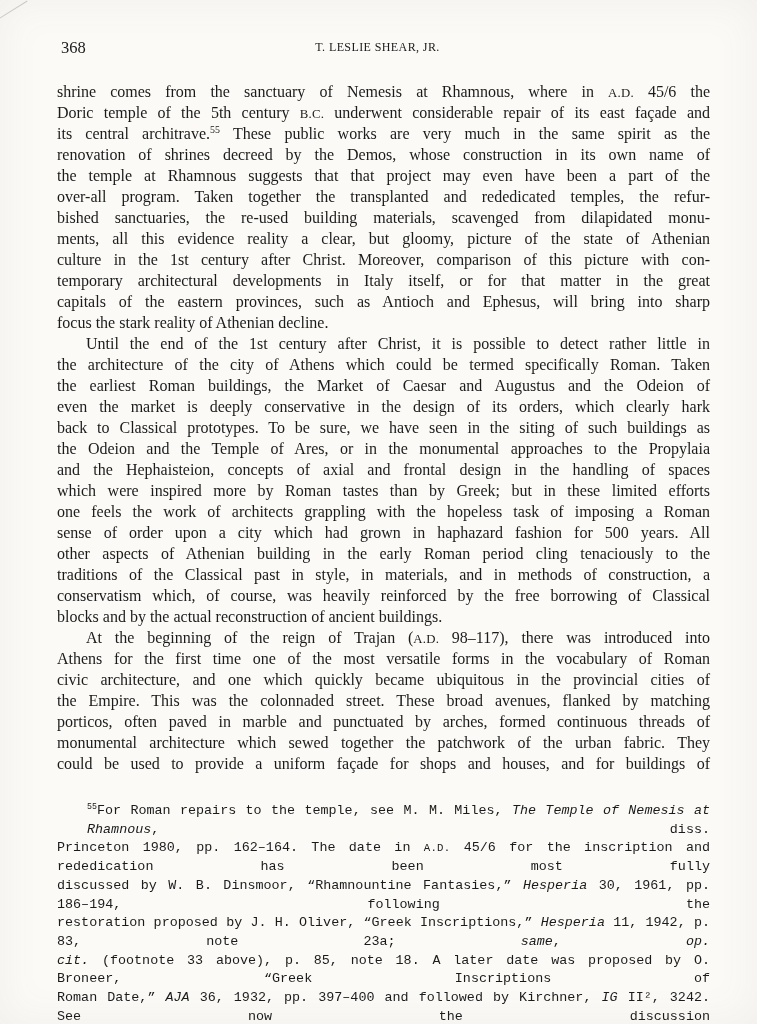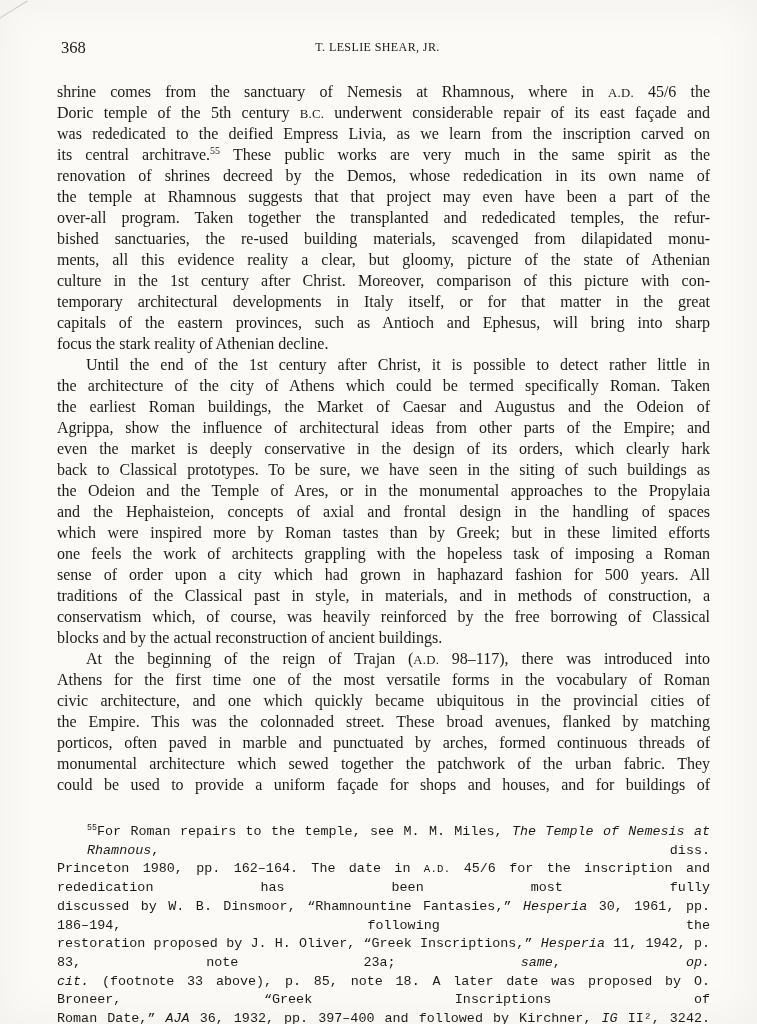--- a/index.html
+++ b/index.html
@@ -64,42 +64,41 @@
 <div class="page">
   <div class="scan-mark"></div>
   <div class="content">
     <div class="page-header">
       <span class="page-number">368</span>
       <div class="running-head">T. LESLIE SHEAR, JR.</div>
     </div>
     <div class="body-text">
         <div class="line">shrine comes from the sanctuary of Nemesis at Rhamnous, where in <span class="sc">A.D.</span> 45/6 the</div>
         <div class="line">Doric temple of the 5th century <span class="sc">B.C.</span> underwent considerable repair of its east façade and</div>
-        <div class="line">was rededicated to the deified Empress Livia, as we learn from the inscription carved on</div>
         <div class="line">its central architrave.<sup>55</sup> These public works are very much in the same spirit as the</div>
-        <div class="line">renovation of shrines decreed by the Demos, whose rededication in its own name of</div>
+        <div class="line">renovation of shrines decreed by the Demos, whose construction in its own name of</div>
         <div class="line">the temple at Rhamnous suggests that that project may even have been a part of the</div>
         <div class="line">over-all program. Taken together the transplanted and rededicated temples, the refur-</div>
         <div class="line">bished sanctuaries, the re-used building materials, scavenged from dilapidated monu-</div>
         <div class="line">ments, all this evidence reality a clear, but gloomy, picture of the state of Athenian</div>
         <div class="line">culture in the 1st century after Christ. Moreover, comparison of this picture with con-</div>
         <div class="line">temporary architectural developments in Italy itself, or for that matter in the great</div>
         <div class="line">capitals of the eastern provinces, such as Antioch and Ephesus, will bring into sharp</div>
         <div class="line par-end">focus the stark reality of Athenian decline.</div>
         <div class="line indent">Until the end of the 1st century after Christ, it is possible to detect rather little in</div>
         <div class="line">the architecture of the city of Athens which could be termed specifically Roman. Taken</div>
         <div class="line">the earliest Roman buildings, the Market of Caesar and Augustus and the Odeion of</div>
-        <div class="line">Agrippa, show the influence of architectural ideas from other parts of the Empire; and</div>
         <div class="line">even the market is deeply conservative in the design of its orders, which clearly hark</div>
         <div class="line">back to Classical prototypes. To be sure, we have seen in the siting of such buildings as</div>
         <div class="line">the Odeion and the Temple of Ares, or in the monumental approaches to the Propylaia</div>
         <div class="line">and the Hephaisteion, concepts of axial and frontal design in the handling of spaces</div>
         <div class="line">which were inspired more by Roman tastes than by Greek; but in these limited efforts</div>
         <div class="line">one feels the work of architects grappling with the hopeless task of imposing a Roman</div>
         <div class="line">sense of order upon a city which had grown in haphazard fashion for 500 years. All</div>
+        <div class="line">other aspects of Athenian building in the early Roman period cling tenaciously to the</div>
         <div class="line">traditions of the Classical past in style, in materials, and in methods of construction, a</div>
         <div class="line">conservatism which, of course, was heavily reinforced by the free borrowing of Classical</div>
         <div class="line par-end">blocks and by the actual reconstruction of ancient buildings.</div>
         <div class="line indent">At the beginning of the reign of Trajan (<span class="sc">A.D.</span> 98–117), there was introduced into</div>
         <div class="line">Athens for the first time one of the most versatile forms in the vocabulary of Roman</div>
         <div class="line">civic architecture, and one which quickly became ubiquitous in the provincial cities of</div>
         <div class="line">the Empire. This was the colonnaded street. These broad avenues, flanked by matching</div>
         <div class="line">porticos, often paved in marble and punctuated by arches, formed continuous threads of</div>
         <div class="line">monumental architecture which sewed together the patchwork of the urban fabric. They</div>
         <div class="line">could be used to provide a uniform façade for shops and houses, and for buildings of</div>

